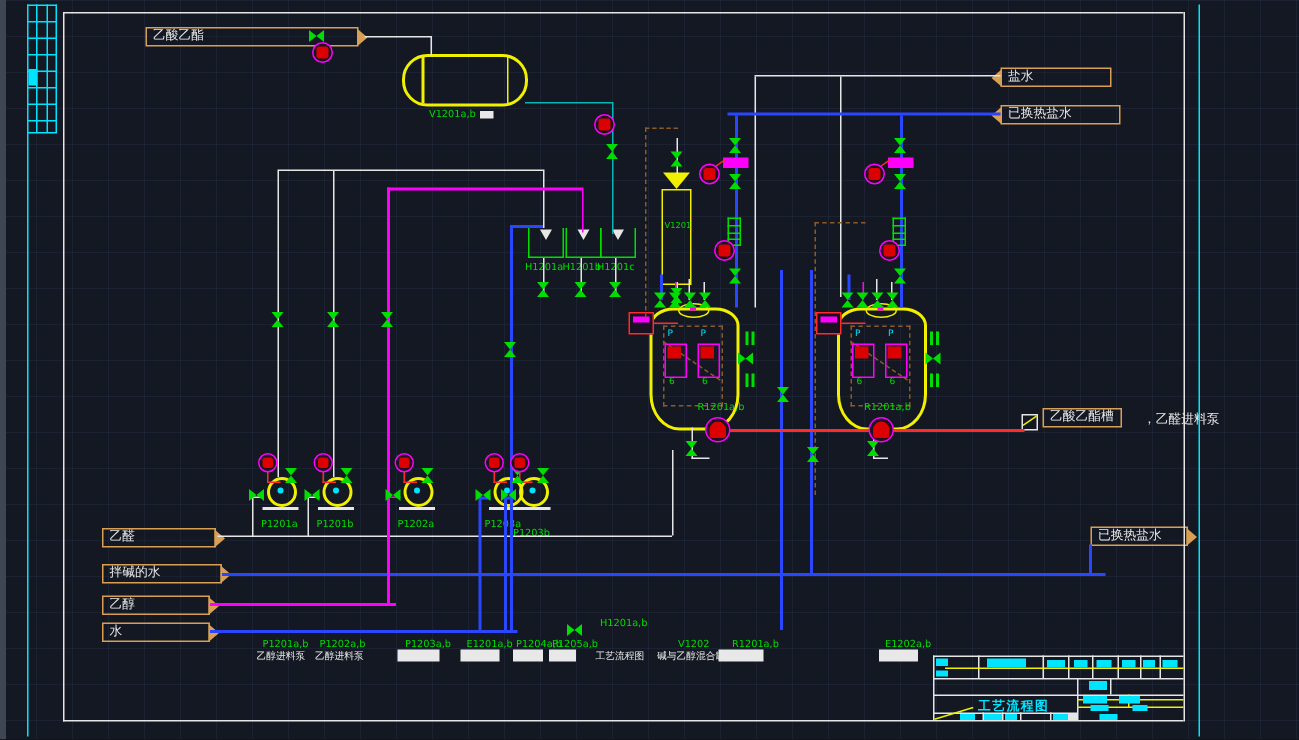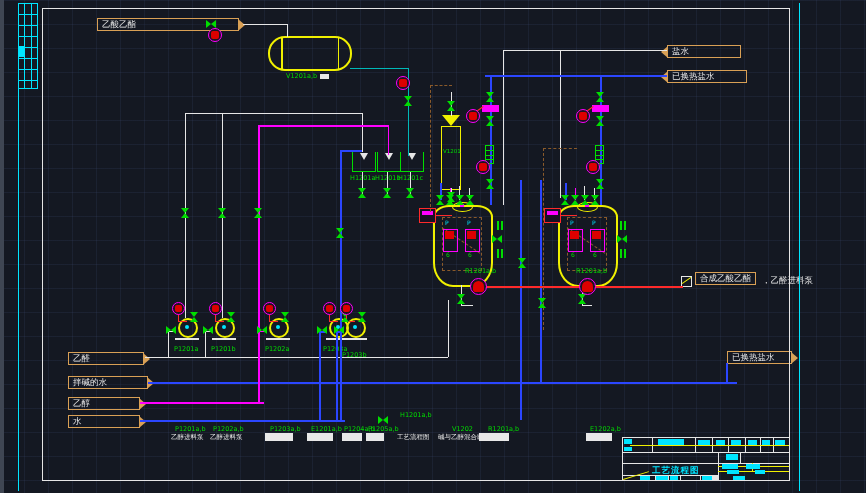--- a/index.html
+++ b/index.html
@@ -86,21 +86,21 @@
   <div class="conn tipR" style="left:97px;top:18px;width:132px"><span>乙酸乙酯</span></div>
   <div class="conn tipL" style="left:667px;top:45px;width:64px"><span>盐水</span></div>
   <div class="conn tipL" style="left:667px;top:70px;width:70px"><span>已换热盐水</span></div>
   <div class="conn tipR" style="left:727px;top:351px;width:55px"><span>已换热盐水</span></div>
   <div class="conn tipR" style="left:68px;top:352px;width:66px"><span>乙醛</span></div>
   <div class="conn tipR" style="left:68px;top:376px;width:70px"><span>拌碱的水</span></div>
   <div class="conn tipR" style="left:68px;top:397px;width:62px"><span>乙醇</span></div>
   <div class="conn tipR" style="left:68px;top:415px;width:62px"><span>水</span></div>
 
   <div class="glyphbox" style="left:681px;top:276px"></div>
-  <div class="conn" style="left:695px;top:272px"><span>合成乙酸乙酯</span></div>
+  <div class="conn" style="left:695px;top:272px"><span>乙酸乙酯槽</span></div>
   <div class="wtext" style="left:762px;top:276px;font-size:8.5px">，乙醛进料泵</div>
 
   <div class="capsule" style="left:268px;top:36px;width:80px;height:31px">
     <i style="left:11px"></i>
     <i style="right:11px"></i>
   </div>
   <div class="tag" style="left:286px;top:73px">V1201a,b</div>
   <div class="wblock" style="left:320px;top:74px;width:9px;height:5px"></div>
 
   <div class="funnel" style="left:442px;top:115px"></div>

